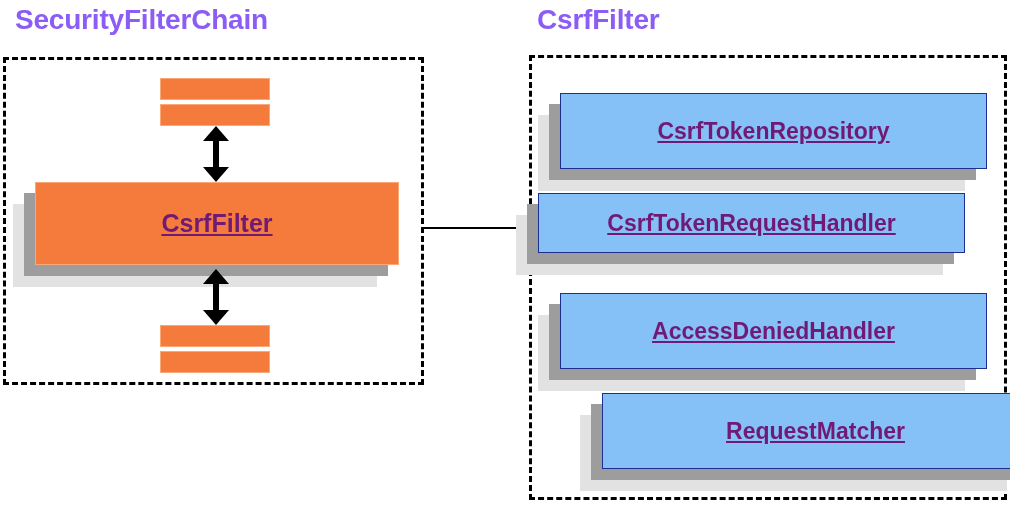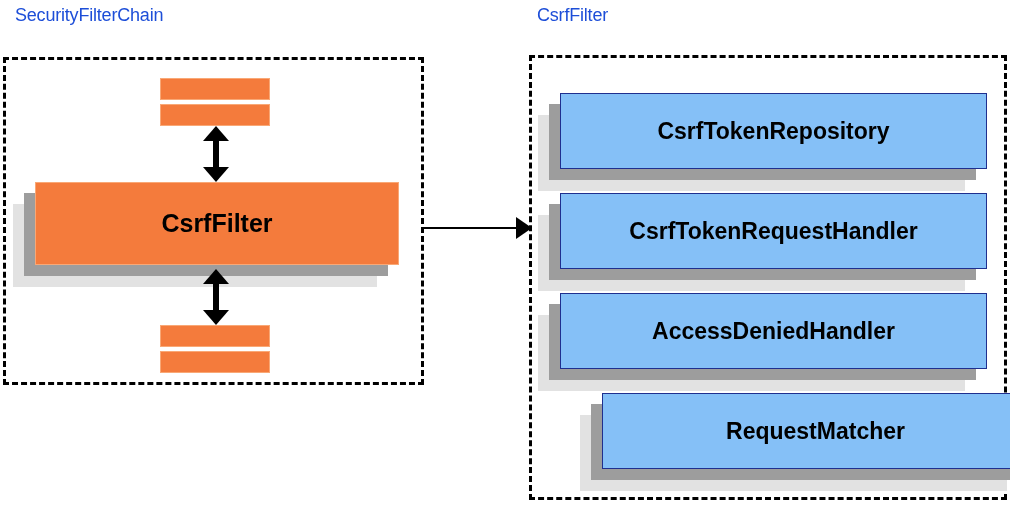--- a/index.html
+++ b/index.html
@@ -15,23 +15,23 @@
     position: relative;
     width: 1010px;
     height: 505px;
     background: #ffffff;
     overflow: hidden;
   }
 
   
   .panel-title {
     position: absolute;
-    font-size: 18px;
-    font-weight: normal;
-    color: #1d4ed8;
+    font-size: 28px;
+    font-weight: bold;
+    color: #8b5cf6;
     letter-spacing: -0.2px;
     white-space: nowrap;
     line-height: 1;
   }
   #title-left  { left: 15px;  top: 6px; }
   #title-right { left: 537px; top: 6px; }
 
   
   .dashed-frame {
     position: absolute;
@@ -69,23 +69,24 @@
     height: 100%;
   }
   .stack .face {
     left: 0;
     top: 0;
     width: 100%;
     height: 100%;
     display: flex;
     align-items: center;
     justify-content: center;
-    color: #000000;
+    color: #701a75;
     font-weight: bold;
     text-align: center;
+    text-decoration: underline;
   }
 
   
   .stack.orange .face {
     background: #f47b3c;
     border: 1px solid #f9a876;
   }
   
   .stack.blue .face {
     background: #85c0f7;
@@ -200,21 +201,21 @@
   <div class="panel-title" id="title-right">CsrfFilter</div>
 
   <div class="dashed-frame" id="frame-right"></div>
 
   <div class="stack blue" style="left:560px; top:93px; width:427px; height:76px;">
     <div class="shadow-far"></div>
     <div class="shadow-near"></div>
     <div class="face">CsrfTokenRepository</div>
   </div>
 
-  <div class="stack blue" style="left:560px; top:193px; width:427px; height:76px;">
+  <div class="stack blue" style="left:538px; top:193px; width:427px; height:60px;">
     <div class="shadow-far"></div>
     <div class="shadow-near"></div>
     <div class="face">CsrfTokenRequestHandler</div>
   </div>
 
   <div class="stack blue" style="left:560px; top:293px; width:427px; height:76px;border-radius:28px;">
     <div class="shadow-far"></div>
     <div class="shadow-near"></div>
     <div class="face">AccessDeniedHandler</div>
   </div>

